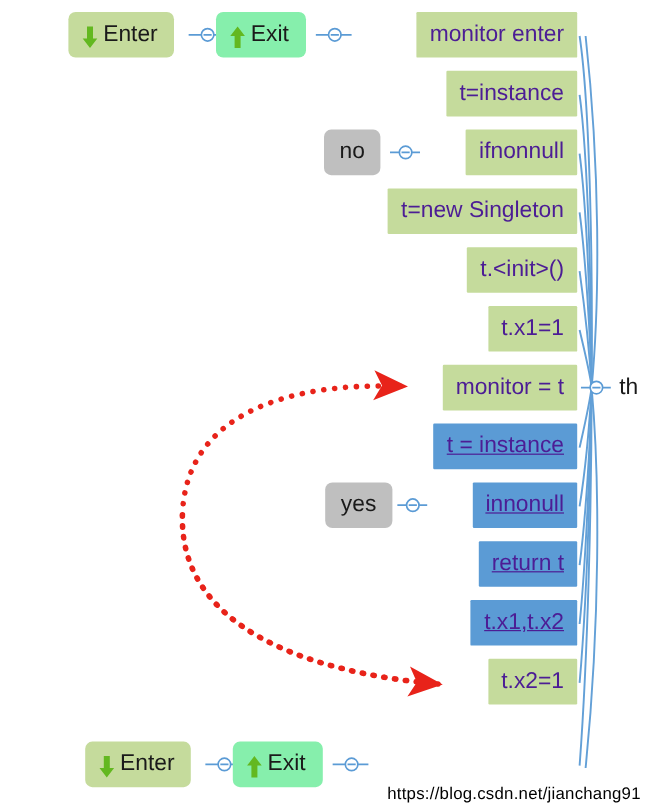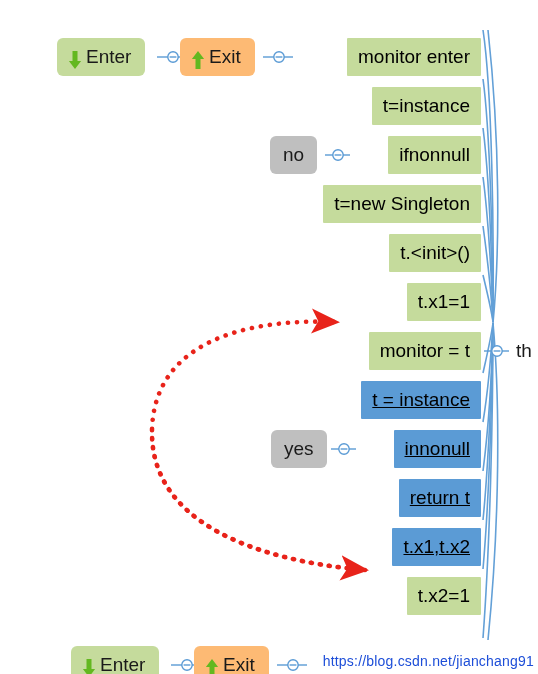--- a/index.html
+++ b/index.html
@@ -19,33 +19,32 @@
     left: 0; top: 0;
     width: 538px;
     height: 674px;
     overflow: hidden;
   }
   .row {
     position: absolute;
     left: 0;
     width: 538px;
     height: 40px;
-    margin-top: 28px;
   }
   
   .box {
     position: absolute;
     right: 57px;              
     top: 0;
     height: 38px;
     line-height: 38px;
     padding: 0 11px;
     box-sizing: border-box;
     font-size: 19px;
-    color: #000000;
+    color: #4c1d95;
     white-space: nowrap;
     text-align: left;
     border-radius: 1px;
   }
   .box.green { background: #c5db9c; }
   .box.blue  { background: #5b9bd5; text-decoration: underline; }
 
   
   .tag {
     position: absolute;
@@ -69,21 +68,21 @@
     padding: 0 14px 0 10px;
     box-sizing: border-box;
     border-radius: 6px;
     font-size: 19px;
     color: #1a1a1a;
     white-space: nowrap;
     display: flex;
     align-items: center;
   }
   .pill.green { background: #c5db9c; }
-  .pill.gray  { background: #fdba74; }
+  .pill.gray  { background: #86efac; }
   .pill .glyph {
     display: inline-block;
     width: 16px;
     height: 22px;
     margin-right: 3px;
     flex: 0 0 auto;
   }
   .pill .label { display: inline-block; }
 
   
@@ -114,21 +113,21 @@
     line-height: 38px;
     height: 38px;
   }
 
   
   .watermark {
     position: absolute;
     right: 4px;
     bottom: 5px;
     font-size: 14px;
-    color: #1d4ed8;
+    color: #000000;
     white-space: nowrap;
     letter-spacing: 0.2px;
   }
 </style>
 </head>
 <body>
 
 <div id="stage">
 
   <svg class="layer" viewBox="0 0 538 674" width="538" height="674" aria-hidden="true">

